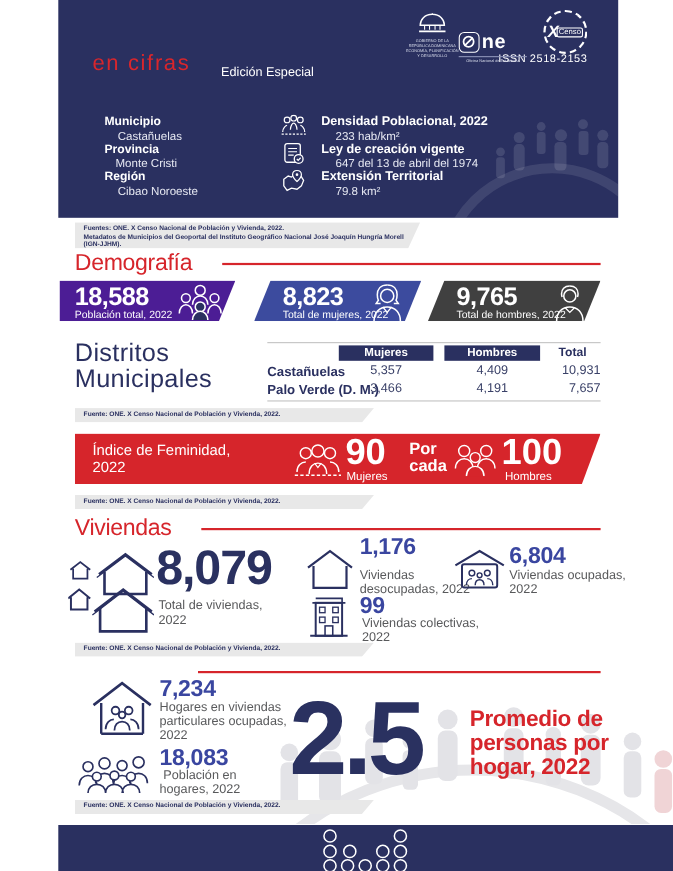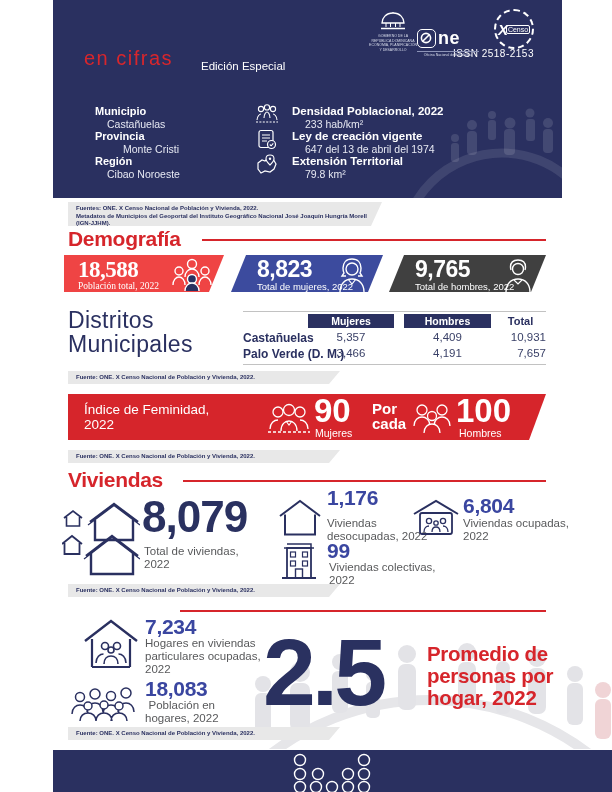--- a/index.html
+++ b/index.html
@@ -33,21 +33,21 @@
   .info-label { font-size:11px; font-weight:bold; color:#fff; }
   .info-value { font-size:10.5px; color:#e6e8f2; }
   .info-icon { color:#fff; }
 
   
   .band { position:absolute; left:68px; background:#e8e8e8; color:#2a3060;
           font-weight:bold; clip-path:polygon(0 0,100% 0,calc(100% - 11px) 100%,0 100%); }
   .band .txt { padding:3px 8px 0 8px; font-size:6px; line-height:7.5px; }
 
   
-  .sec { position:absolute; left:68px; font-size:21px; font-weight:bold; color:#d6252b; letter-spacing:-0.3px; }
+  .sec { position:absolute; left:68px; font-size:21px; font-weight:normal; color:#d6252b; letter-spacing:-0.3px; }
   .rule { position:absolute; height:1.5px; background:#d6252b; }
 
   
   .bar { position:absolute; top:255px; height:37px; color:#fff; }
   .bar .v { font-size:23px; font-weight:bold; line-height:23px; letter-spacing:-0.5px; }
   .bar .l { font-size:9.5px; }
   .bar-pad { padding:3px 0 0 14px; }
   .bar-icon { position:absolute; top:2px; color:#fff; }
 
   
@@ -143,21 +143,21 @@
     </div>
 
     <div class="abs censo-badge">
       <span class="censo-inner">X</span>
         <span class="censo-small">Censo</span>
     </div>
 
     <div class="abs info-label" style="left:42px; top:105px;">Municipio</div>
     <div class="abs info-value" style="left:54px; top:118px;">Castañuelas</div>
     <div class="abs info-label" style="left:42px; top:130px;">Provincia</div>
-    <div class="abs info-value" style="left:70px; top:143px;">Monte Cristi</div>
+    <div class="abs info-value" style="left:52px; top:143px;">Monte Cristi</div>
     <div class="abs info-label" style="left:42px; top:155px;">Región</div>
     <div class="abs info-value" style="left:54px; top:168px;">Cibao Noroeste</div>
 
     <svg class="abs info-icon" style="left:201px; top:104px;" width="26" height="20" viewBox="0 0 26 20">
       <circle cx="7" cy="5" r="2.6" fill="none" stroke="#fff" stroke-width="1.1"></circle>
       <circle cx="13" cy="3.4" r="2.6" fill="none" stroke="#fff" stroke-width="1.1"></circle>
       <circle cx="19" cy="5" r="2.6" fill="none" stroke="#fff" stroke-width="1.1"></circle>
       <path d="M3 16 c0-4 3-6 4-6 M10 14 c0-4 2-6 3-6 s3 2 3 6 M23 16 c0-4-3-6-4-6" fill="none" stroke="#fff" stroke-width="1.1"></path>
       <path d="M2 18 h22" stroke="#fff" stroke-width="1.1" stroke-dasharray="2 1.4"></path>
     </svg>
@@ -184,21 +184,21 @@
   </div>
 
   <div class="band" style="top:202px; width:314px; height:24px;">
     <div class="txt pre">Fuentes: ONE. X Censo Nacional de Población y Vivienda, 2022.
 Metadatos de Municipios del Geoportal del Instituto Geográfico Nacional José Joaquín Hungría Morell (IGN-JJHM).</div>
   </div>
 
   <div class="sec" style="top:227px;">Demografía</div>
   <div class="rule" style="left:202px; top:239px; width:344px;"></div>
 
-  <div class="bar" style="left:64px; width:160px; background:#ef4444; clip-path:polygon(0 0,100% 0,calc(100% - 15px) 100%,0 100%);font-family:Liberation Serif, serif;">
+  <div class="bar" style="left:54px; width:160px; background:#4c1d95; clip-path:polygon(0 0,100% 0,calc(100% - 15px) 100%,0 100%);">
     <div class="bar-pad">
       <div class="v">18,588</div>
       <div class="l">Población total, 2022</div>
     </div>
     <svg class="bar-icon" style="right:10px;" width="44" height="34" viewBox="0 0 44 34">
       <circle cx="22" cy="7" r="4.5" fill="none" stroke="#fff" stroke-width="1.4"></circle>
       <path d="M15 20 c0-5 3.5-8 7-8 s7 3 7 8" fill="none" stroke="#fff" stroke-width="1.4"></path>
       <circle cx="9" cy="14" r="4" fill="none" stroke="#fff" stroke-width="1.4"></circle>
       <path d="M3 28 c0-5 3-8 6-8 s6 3 6 8" fill="none" stroke="#fff" stroke-width="1.4"></path>
       <circle cx="35" cy="14" r="4" fill="none" stroke="#fff" stroke-width="1.4"></circle>

